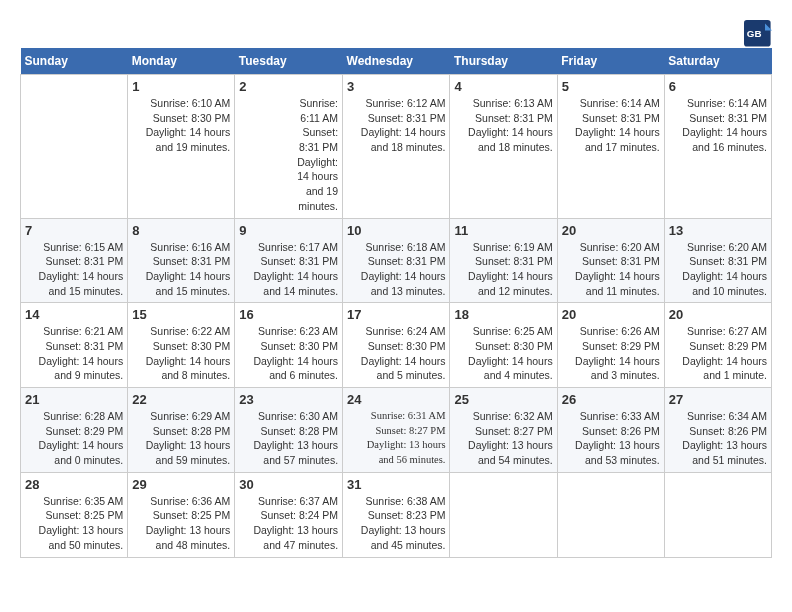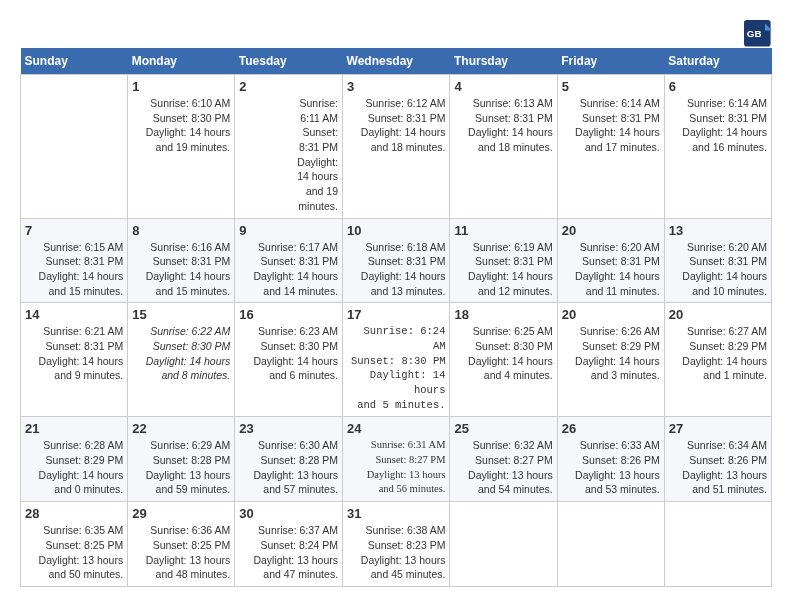--- a/index.html
+++ b/index.html
@@ -205,35 +205,35 @@
       <tr>
         <td>
           <span class="day-number">14</span>
           <div class="day-info" style="white-space: pre-line;">Sunrise: 6:21 AM
 Sunset: 8:31 PM
 Daylight: 14 hours
 and 9 minutes.</div>
         </td>
         <td>
           <span class="day-number">15</span>
-          <div class="day-info" style="white-space: pre-line; font-style: italic;">Sunrise: 6:22 AM
+          <div class="day-info" style="white-space: pre-line;">Sunrise: 6:22 AM
 Sunset: 8:30 PM
 Daylight: 14 hours
 and 8 minutes.</div>
         </td>
         <td>
           <span class="day-number">16</span>
           <div class="day-info" style="white-space: pre-line;">Sunrise: 6:23 AM
 Sunset: 8:30 PM
 Daylight: 14 hours
 and 6 minutes.</div>
         </td>
         <td>
           <span class="day-number">17</span>
-          <div class="day-info" style="white-space: pre-line; font-family: Liberation Mono, monospace;">Sunrise: 6:24 AM
+          <div class="day-info" style="white-space: pre-line;">Sunrise: 6:24 AM
 Sunset: 8:30 PM
 Daylight: 14 hours
 and 5 minutes.</div>
         </td>
         <td>
           <span class="day-number">18</span>
           <div class="day-info" style="white-space: pre-line;">Sunrise: 6:25 AM
 Sunset: 8:30 PM
 Daylight: 14 hours
 and 4 minutes.</div>

